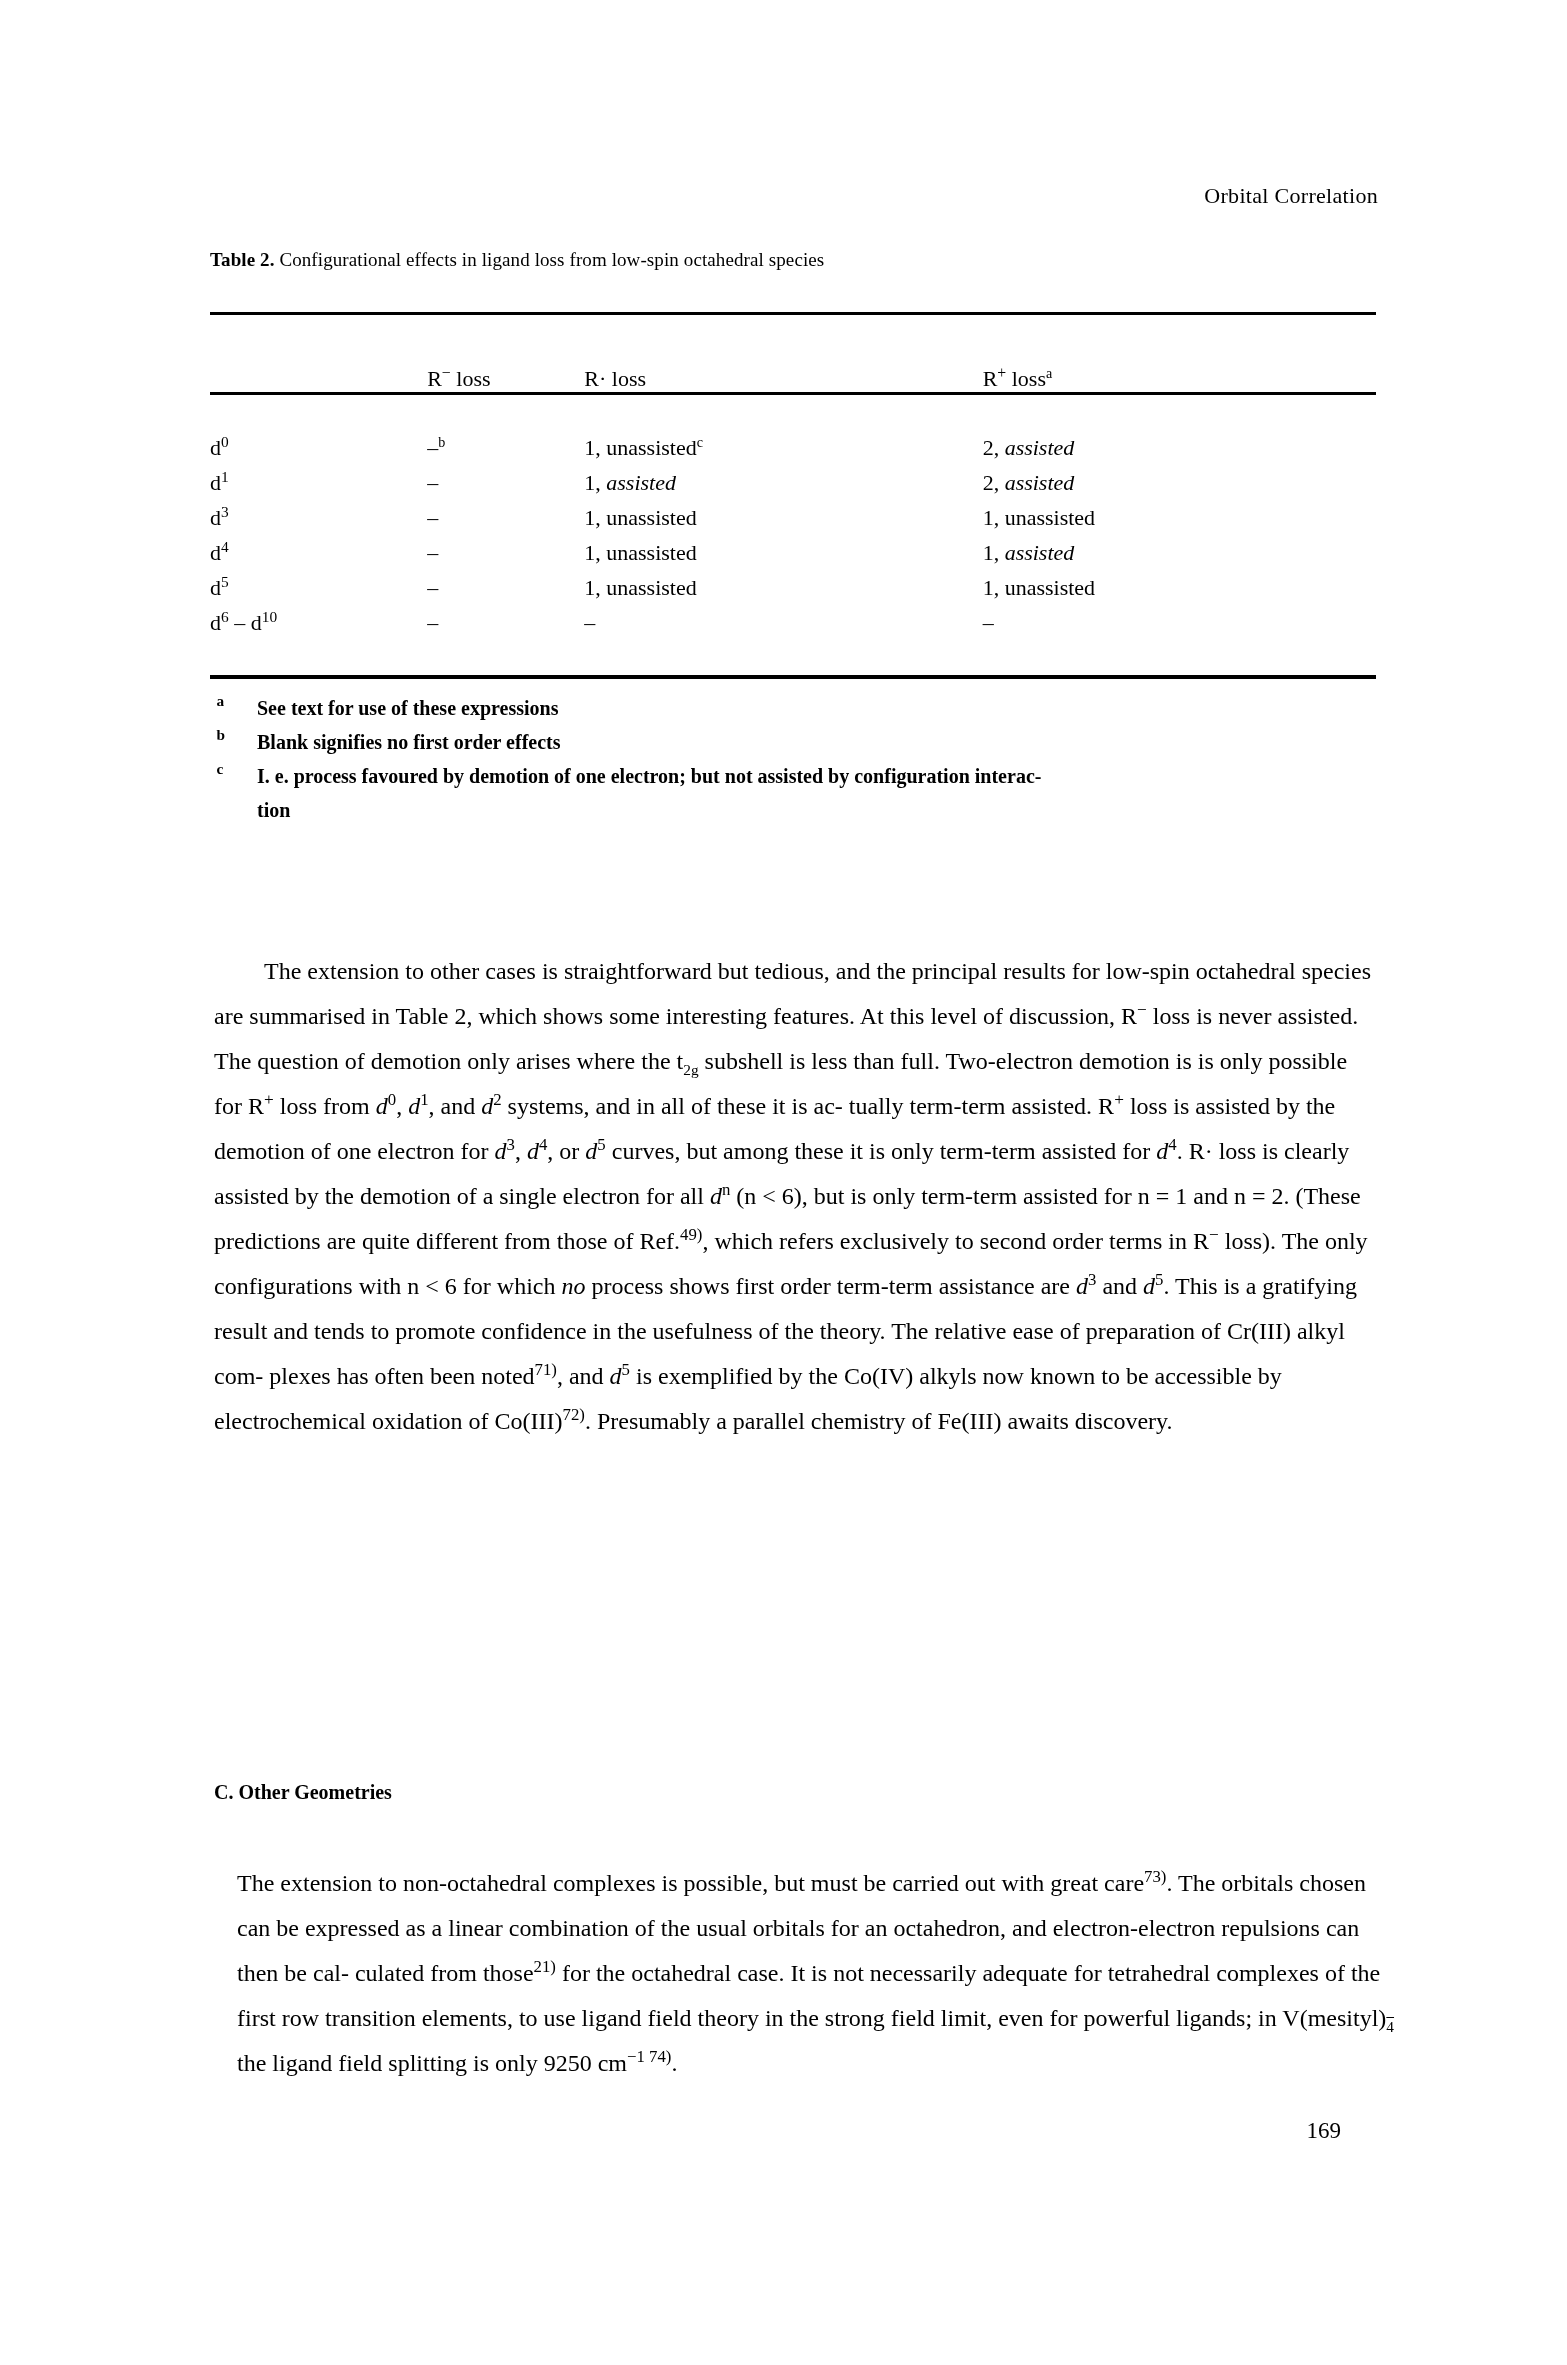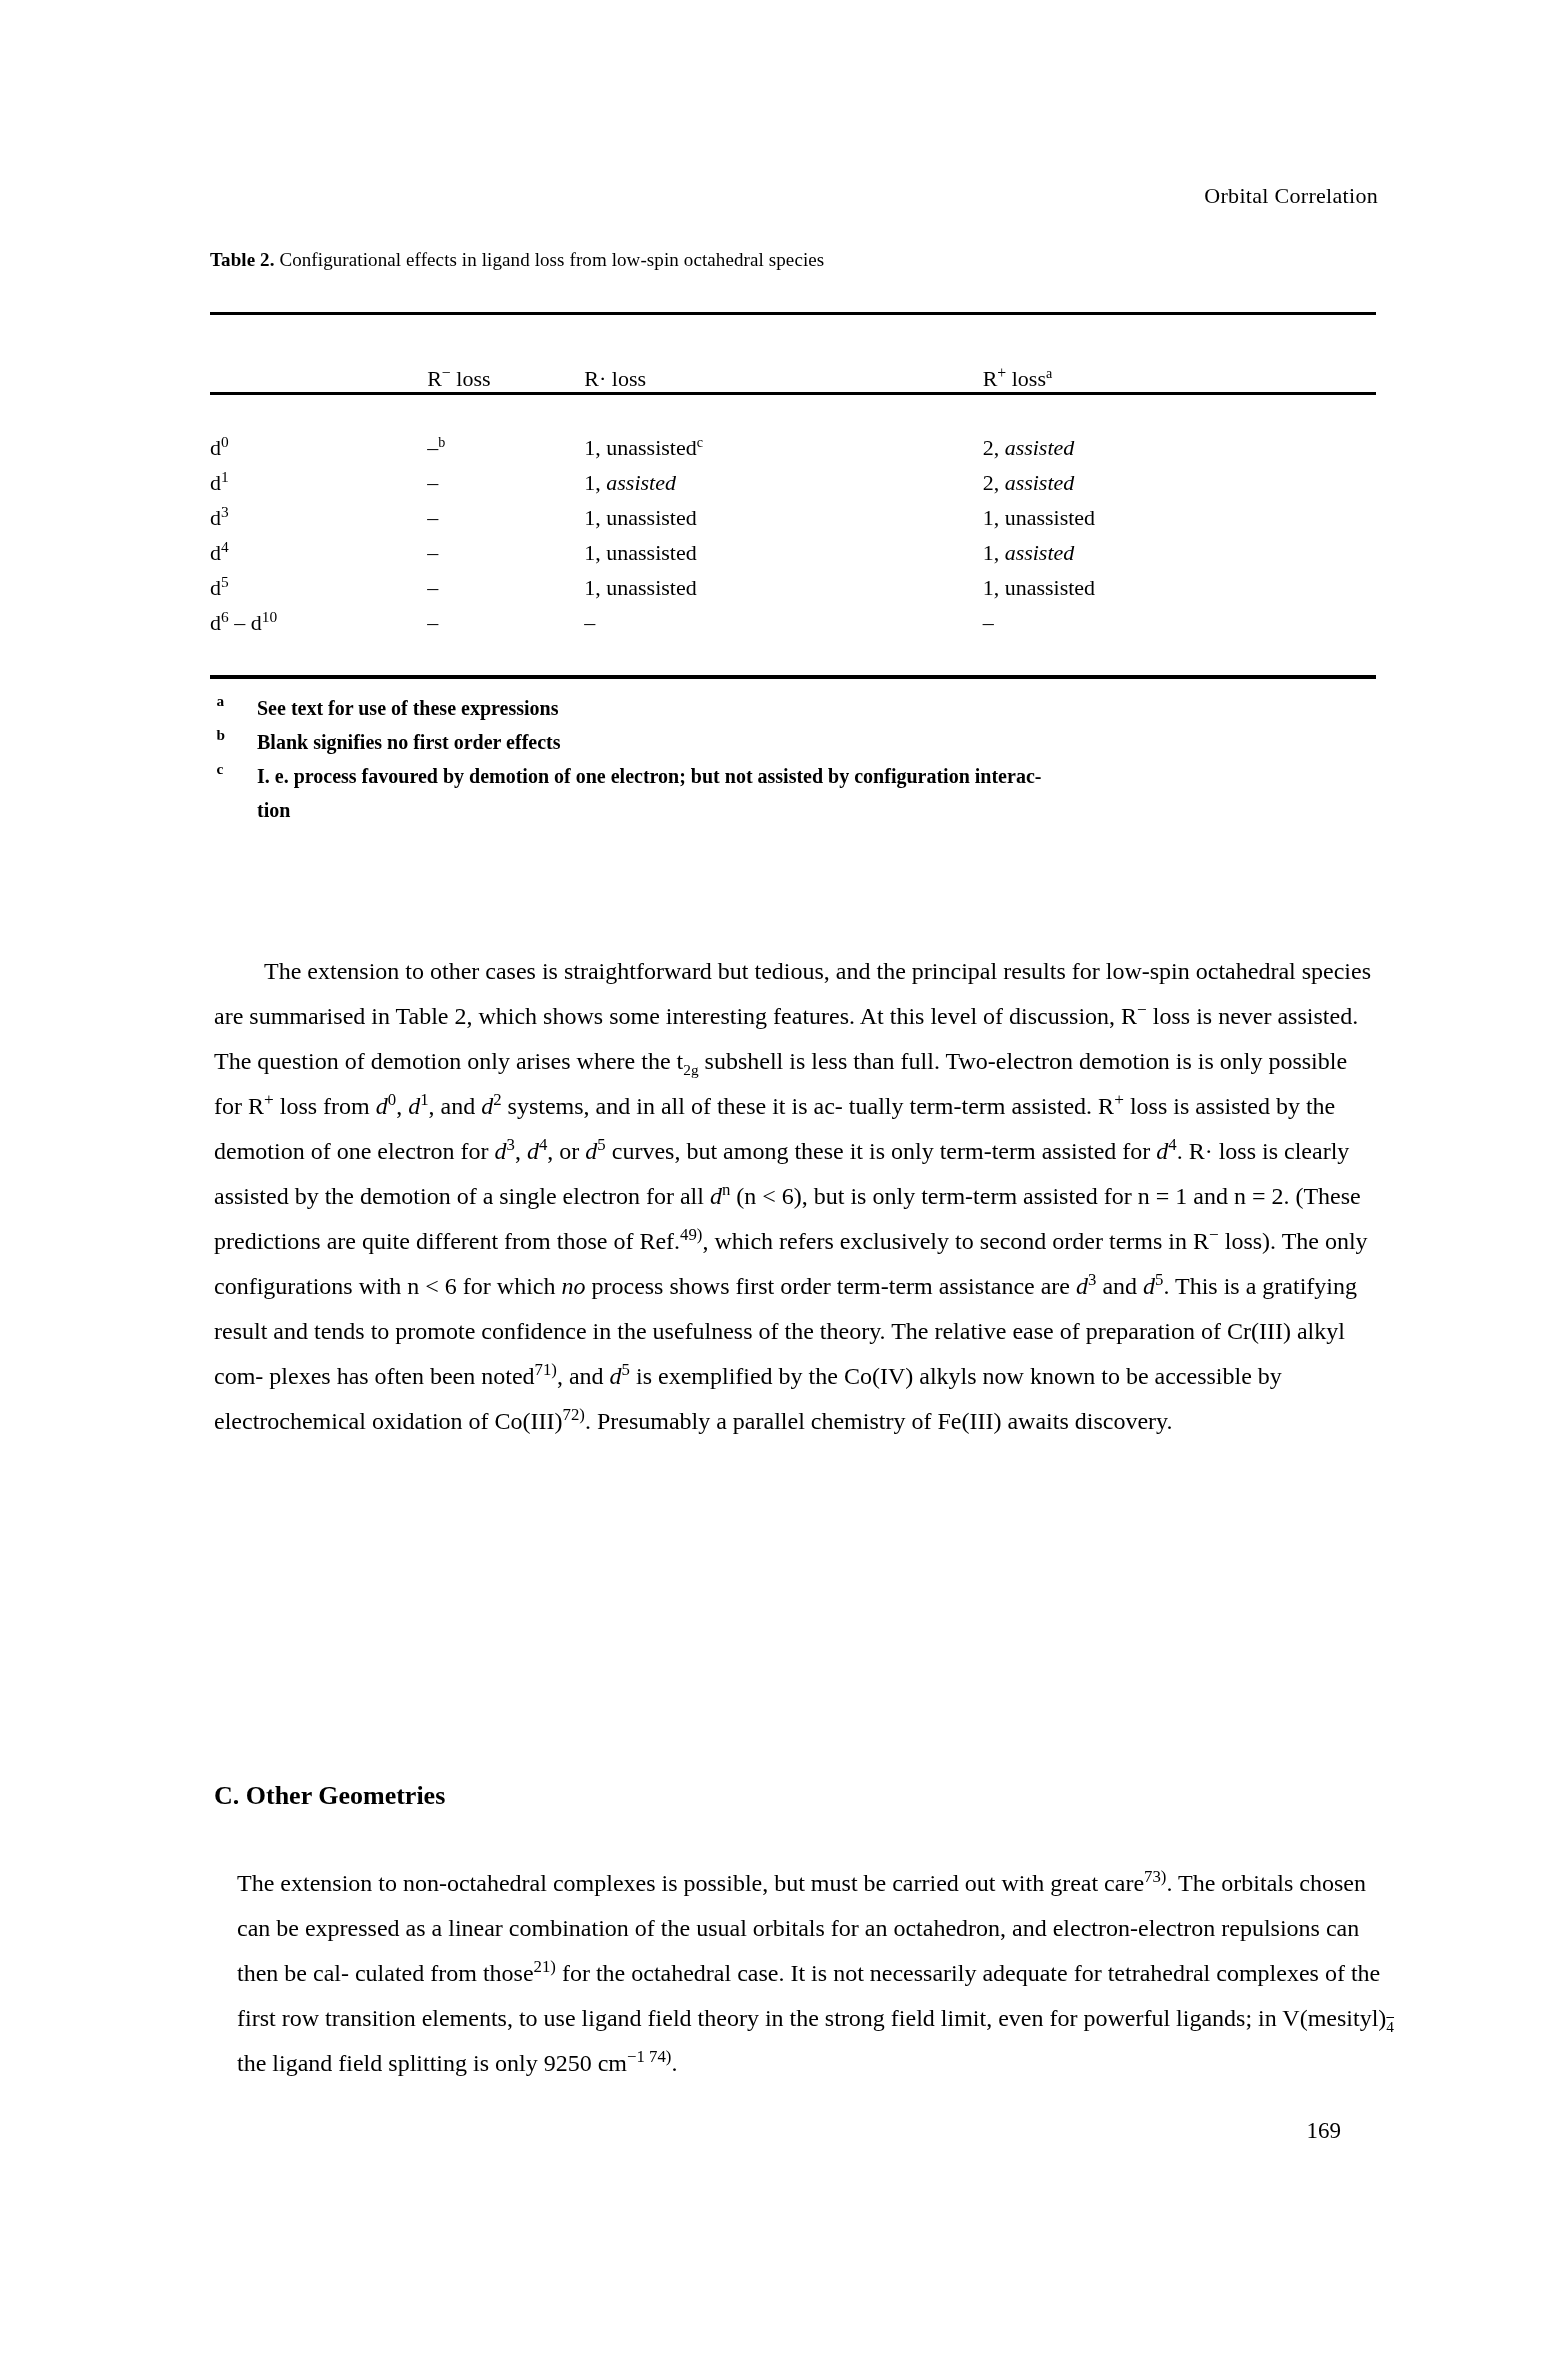--- a/index.html
+++ b/index.html
@@ -154,21 +154,21 @@
     line-height: 45px;
     text-align: left;
   }
   #para-1 { top: 949px; }
   .indent { display: inline-block; width: 50px; }
 
   .section-head {
     position: absolute;
     left: 214px;
     top: 1781px;
-    font-size: 26px;
+    font-size: 20px;
     font-weight: bold;
   }
   #para-2 { top: 1861px; margin-left: 23px; }
 
   .page-number {
     position: absolute;
     left: 214px;
     top: 2118px;
     width: 1166px;
     text-align: right;

